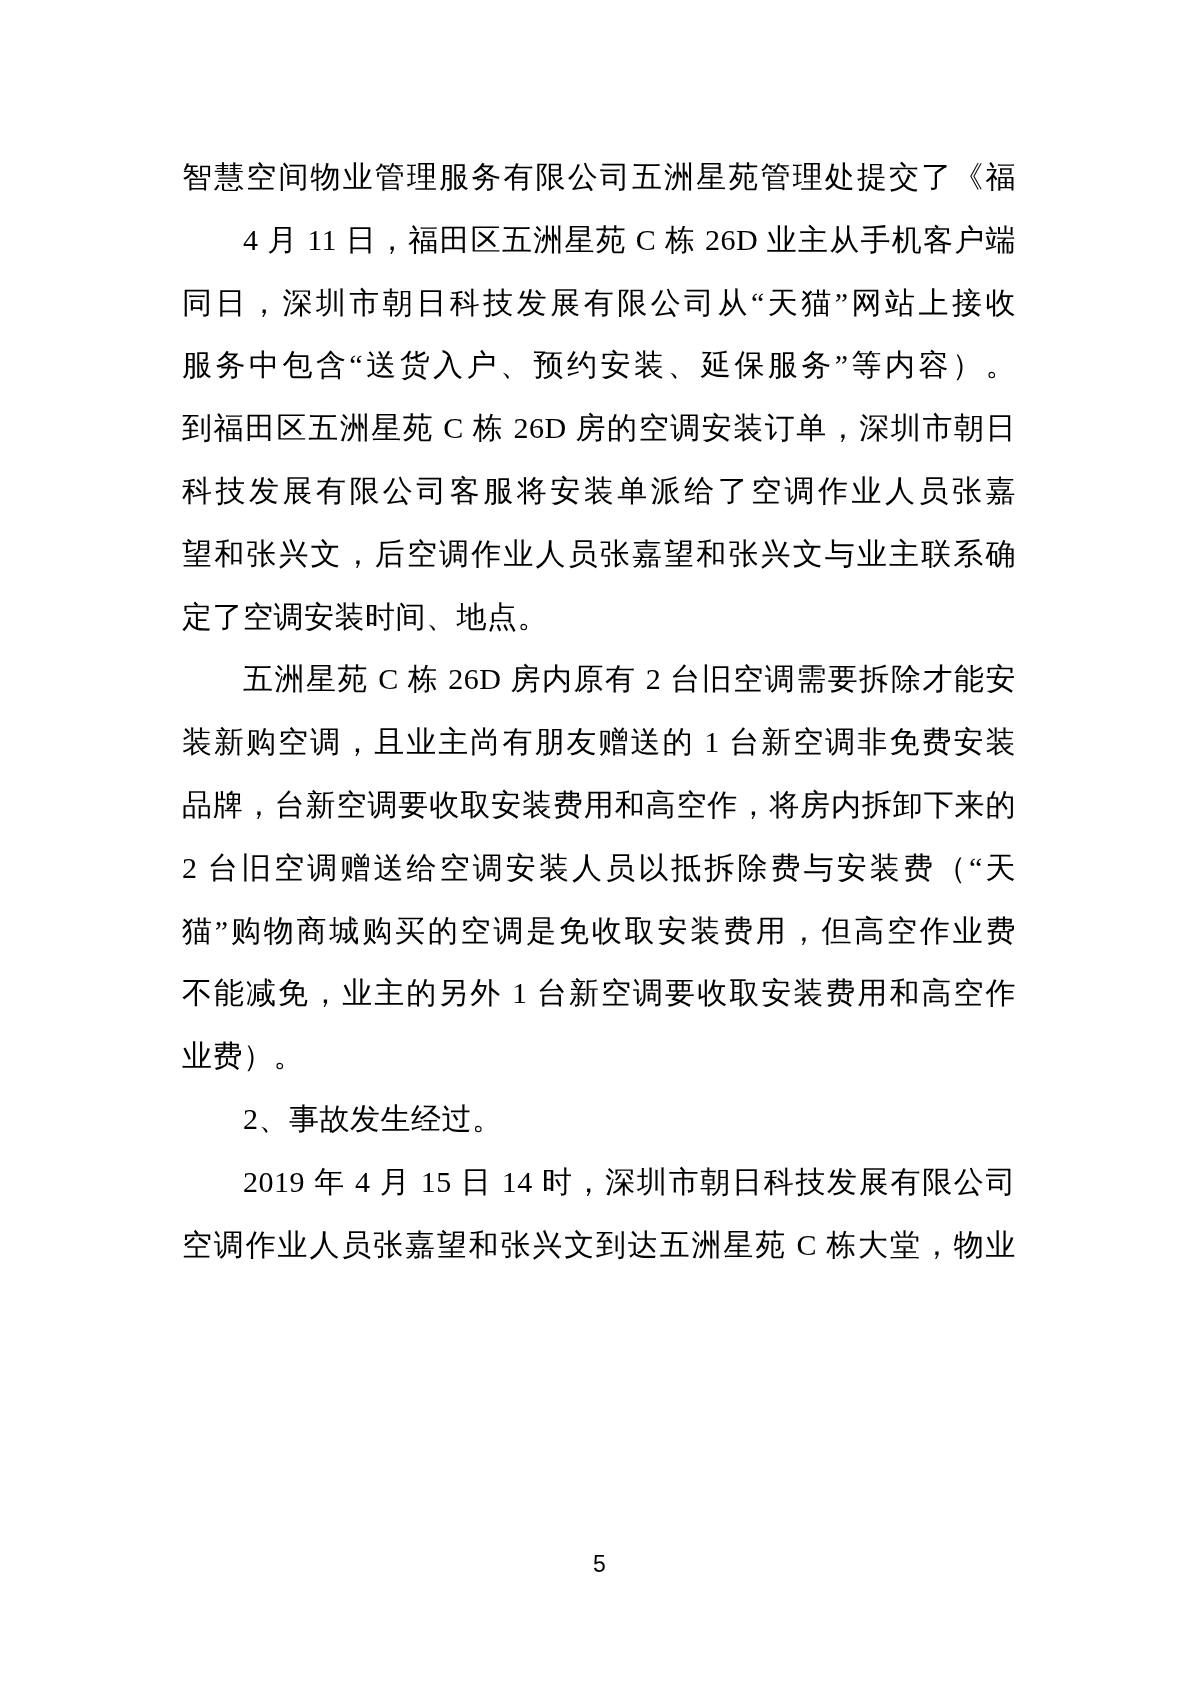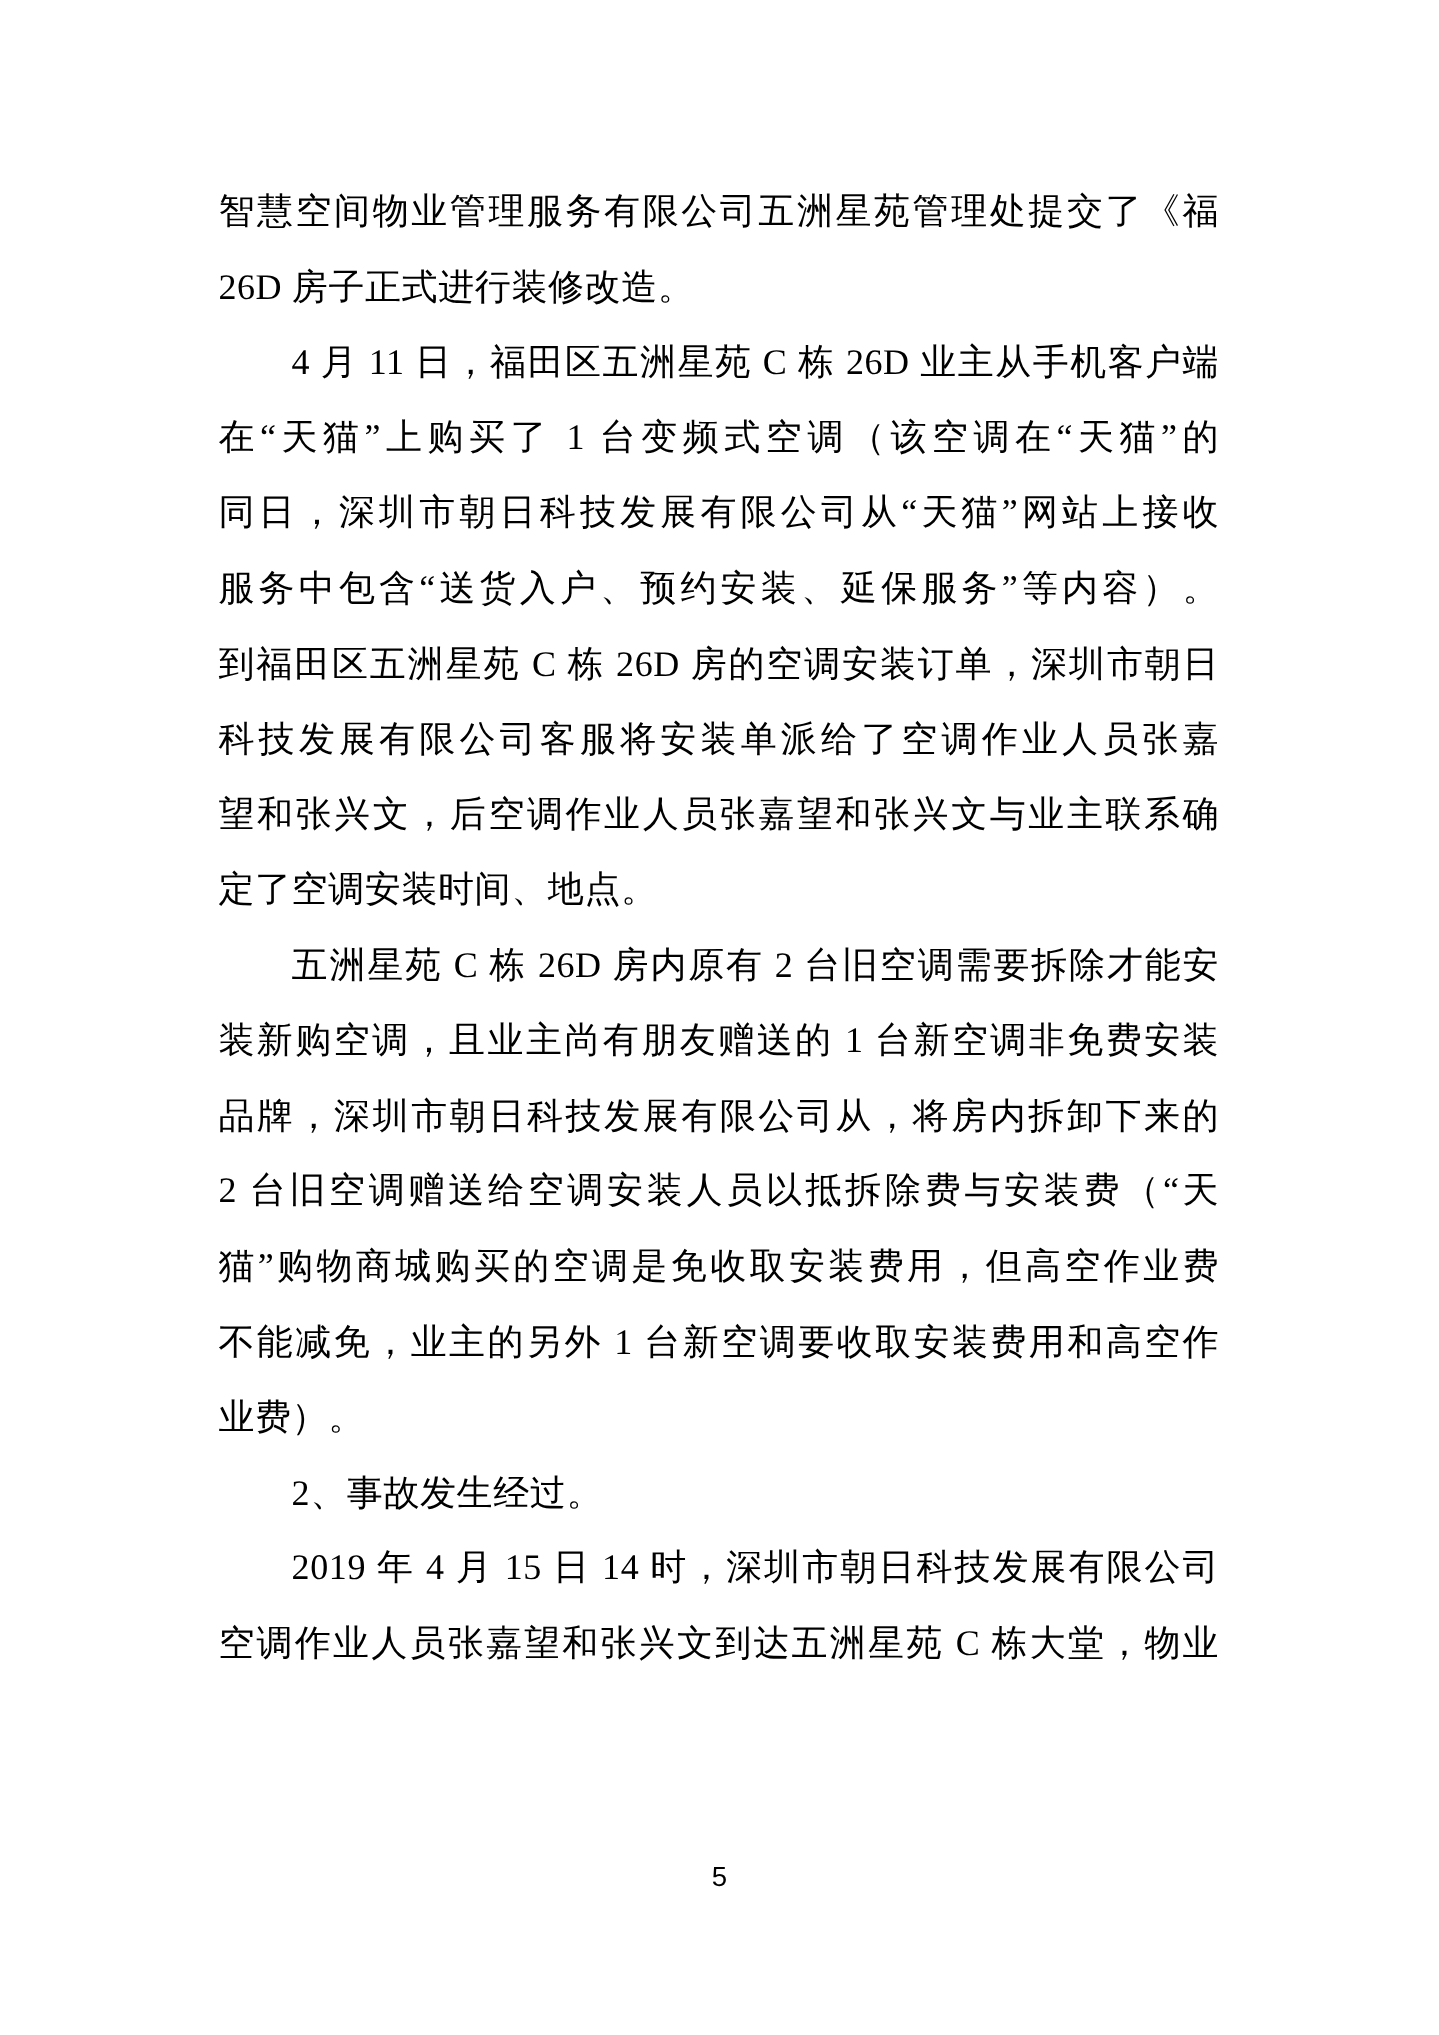--- a/index.html
+++ b/index.html
@@ -61,32 +61,30 @@
     font-family: "Liberation Sans", "DejaVu Sans", sans-serif;
     color: #000000;
   }
 </style>
 </head>
 <body>
 
 <div class="page">
   <div class="doc-body">
       <div class="line">智慧空间物业管理服务有限公司五洲星苑管理处提交了《福</div>
-      <div class="line endp">26D 房子正式进行装修改造。</div>
       <div class="line indent">4 月 11 日，福田区五洲星苑 C 栋 26D 业主从手机客户端</div>
-      <div class="line">在“天猫”上购买了 1 台变频式空调（该空调在“天猫”的</div>
       <div class="line">同日，深圳市朝日科技发展有限公司从“天猫”网站上接收</div>
       <div class="line">服务中包含“送货入户、预约安装、延保服务”等内容）。</div>
       <div class="line">到福田区五洲星苑 C 栋 26D 房的空调安装订单，深圳市朝日</div>
       <div class="line">科技发展有限公司客服将安装单派给了空调作业人员张嘉</div>
       <div class="line">望和张兴文，后空调作业人员张嘉望和张兴文与业主联系确</div>
       <div class="line endp">定了空调安装时间、地点。</div>
       <div class="line indent">五洲星苑 C 栋 26D 房内原有 2 台旧空调需要拆除才能安</div>
       <div class="line">装新购空调，且业主尚有朋友赠送的 1 台新空调非免费安装</div>
-      <div class="line">品牌，深圳市朝日科技发展有限公司从，将房内拆卸下来的</div>
+      <div class="line">品牌，台新空调要收取安装费用和高空作，将房内拆卸下来的</div>
       <div class="line">2 台旧空调赠送给空调安装人员以抵拆除费与安装费（“天</div>
       <div class="line">猫”购物商城购买的空调是免收取安装费用，但高空作业费</div>
       <div class="line">不能减免，业主的另外 1 台新空调要收取安装费用和高空作</div>
       <div class="line endp">业费）。</div>
       <div class="line indent bold endp">2、事故发生经过。</div>
       <div class="line indent">2019 年 4 月 15 日 14 时，深圳市朝日科技发展有限公司</div>
       <div class="line">空调作业人员张嘉望和张兴文到达五洲星苑 C 栋大堂，物业</div>
     </div>
   <div class="page-num">5</div>
 </div>

